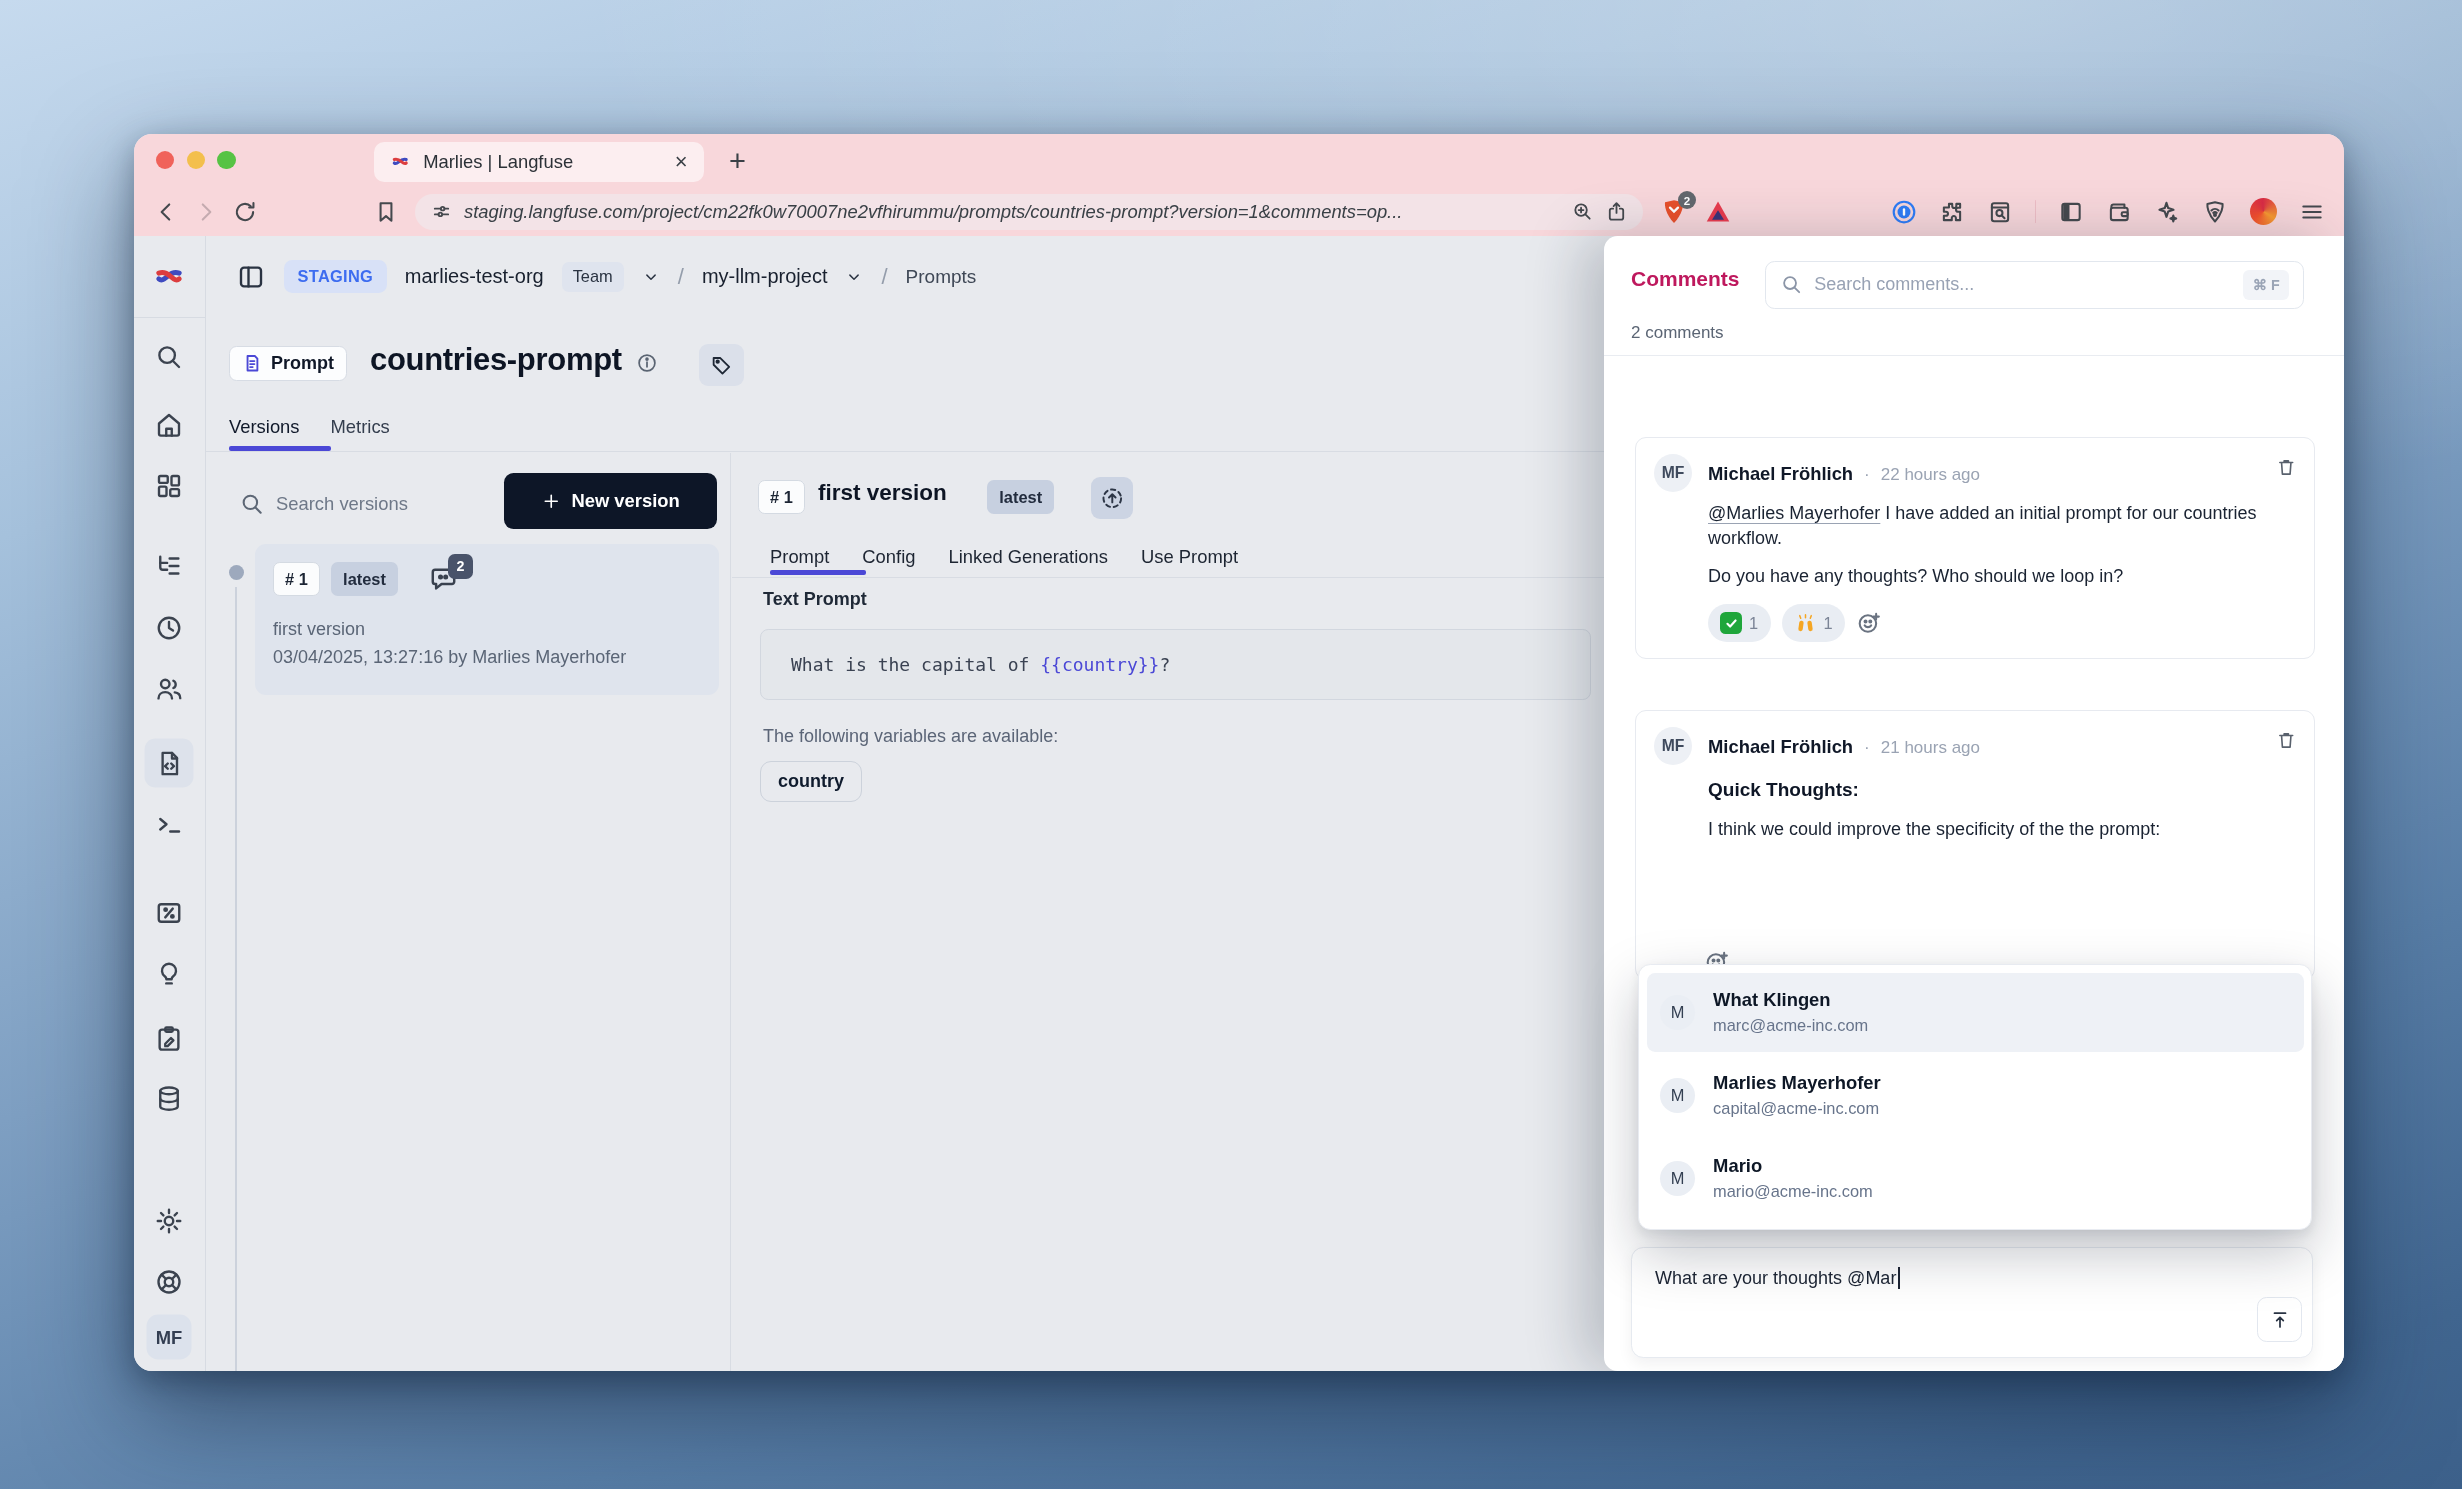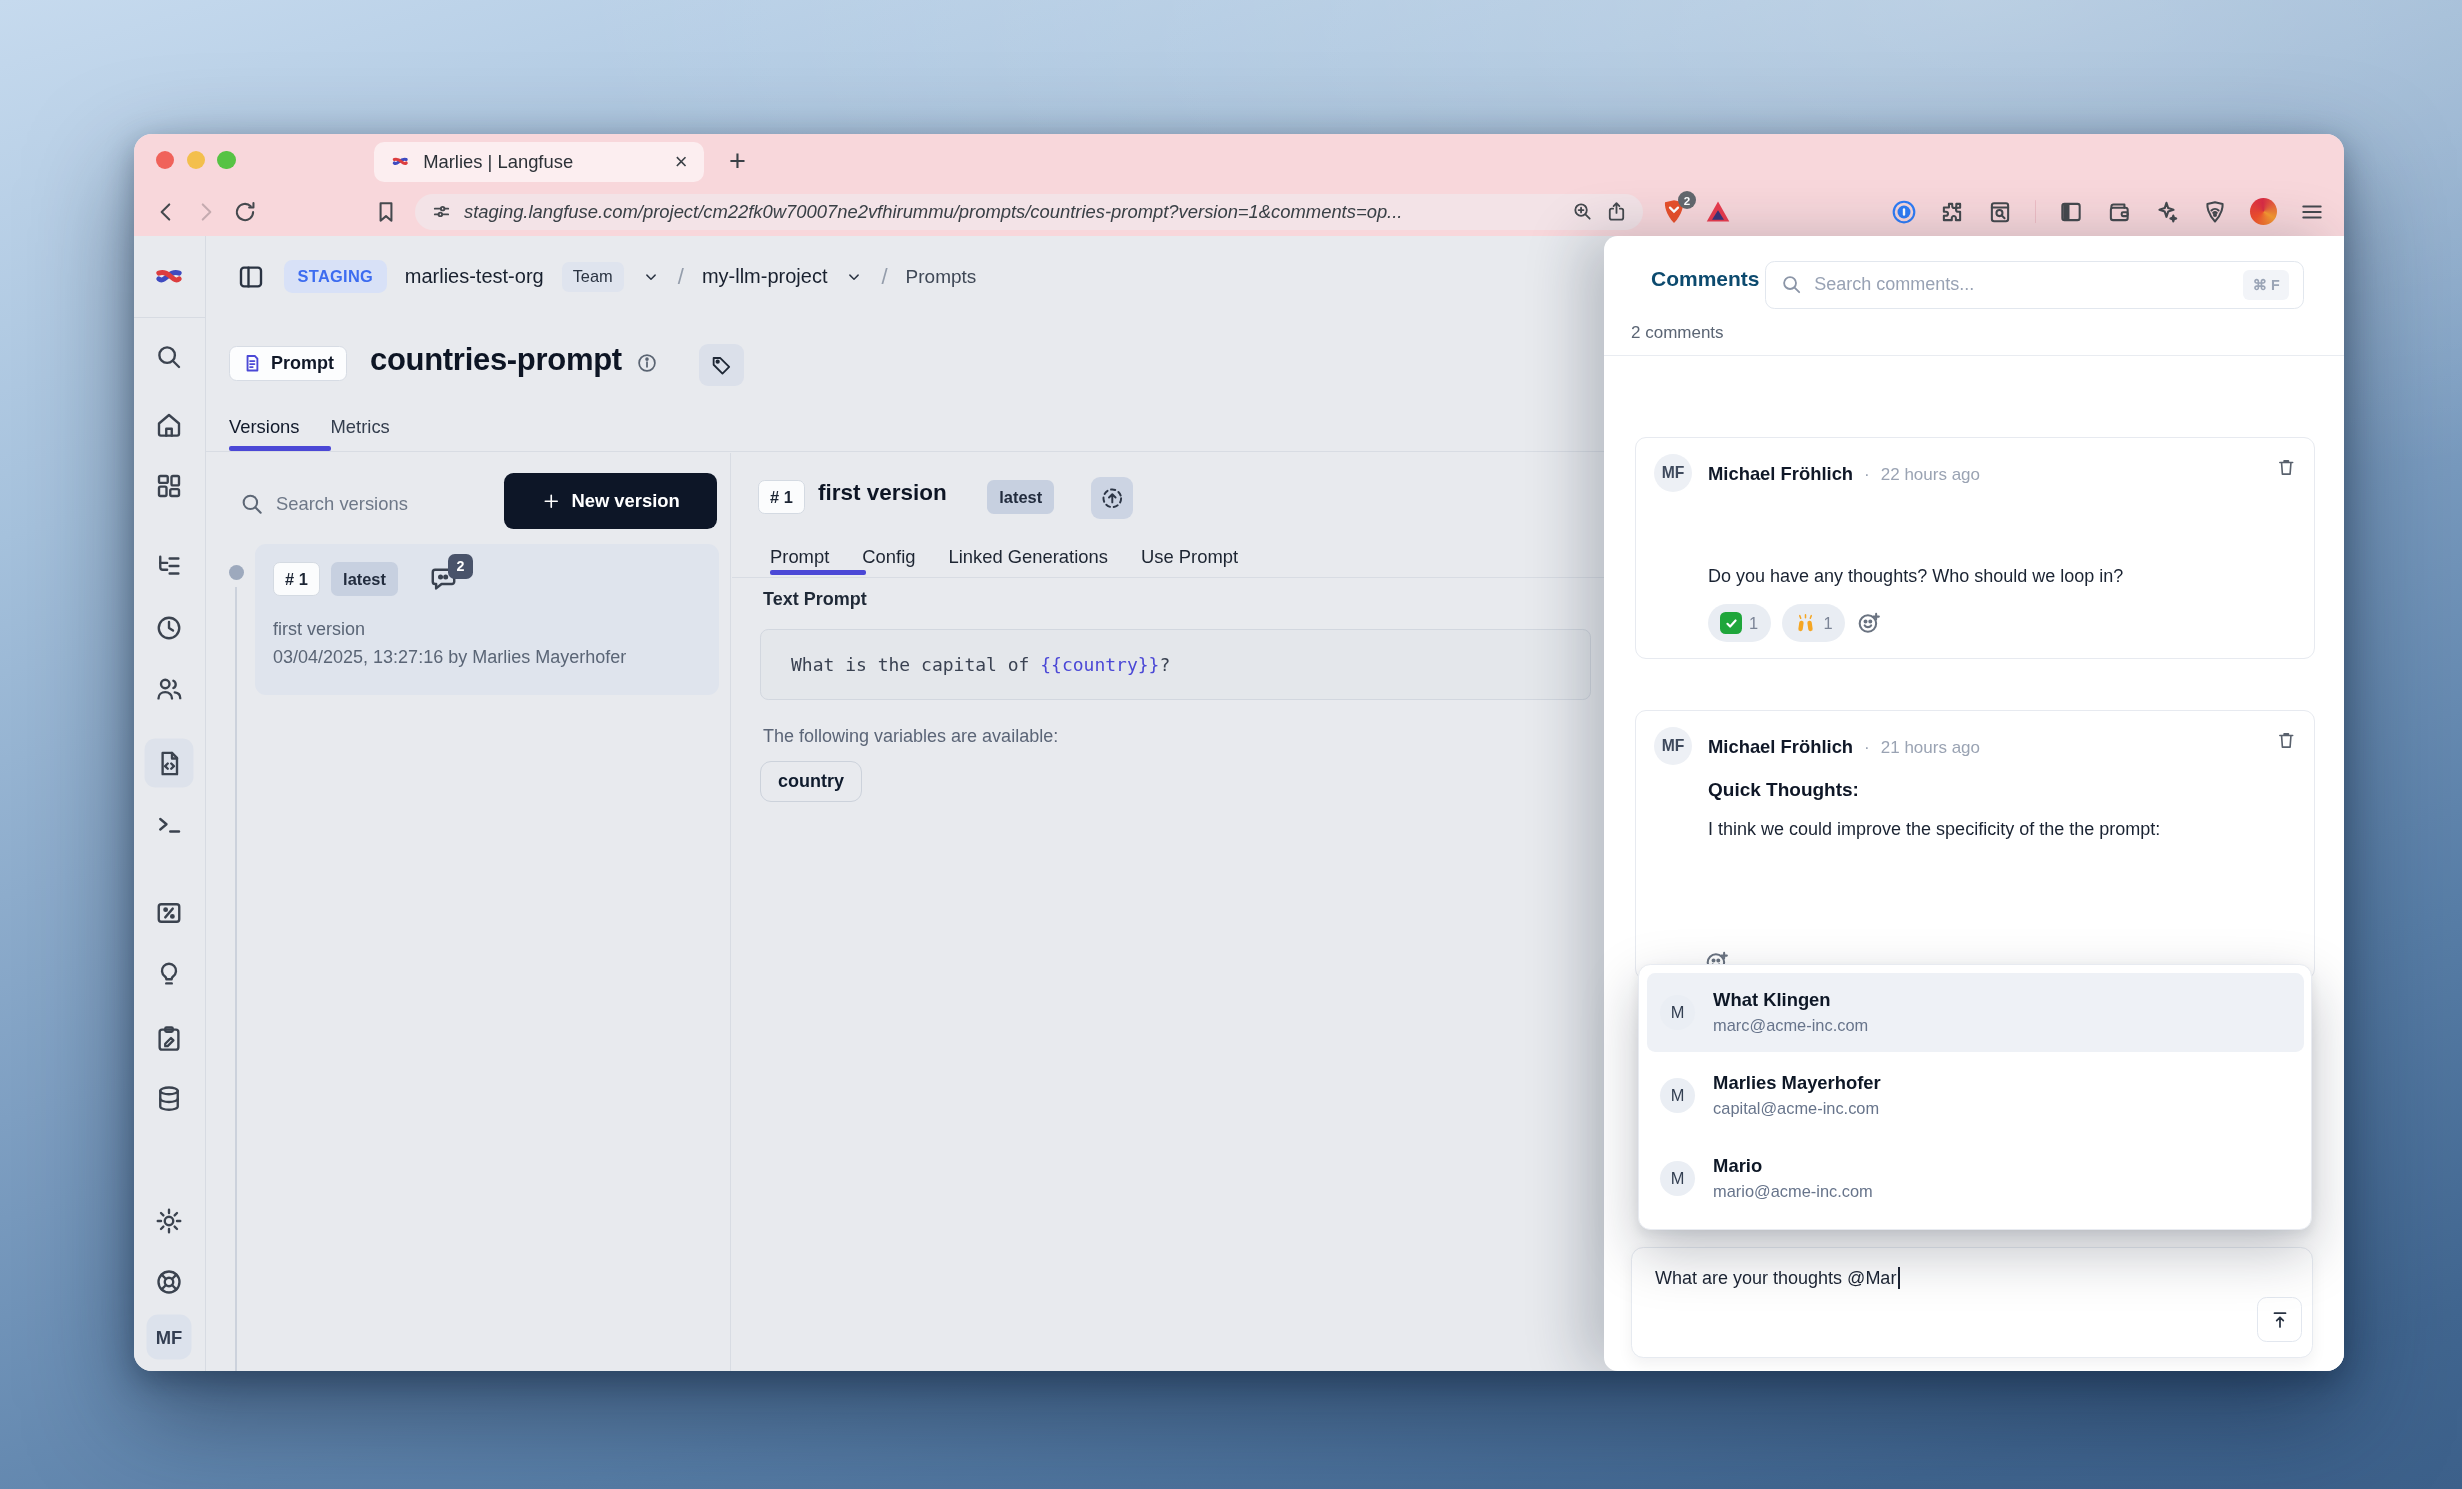--- a/index.html
+++ b/index.html
@@ -114,21 +114,21 @@
     border-radius:8.2px;box-sizing:border-box;display:flex;align-items:center;padding:0 30px;}
   .code{font-family:"DejaVu Sans Mono",monospace;font-size:18px;color:#3a4252;}
   .code .var{color:#4b48d6;}
   .vars-label{position:absolute;left:31px;top:273px;font-size:18px;color:#5b6577;}
   .var-pill{position:absolute;left:28px;top:308px;width:102px;height:41px;border:1.4px solid #ccd2db;border-radius:11px;
     display:flex;align-items:center;justify-content:center;font-size:18px;font-weight:700;color:#0f1b2d;box-sizing:border-box;}
 
   
   .overlay{position:absolute;right:0;top:0;width:740px;height:1135px;background:#fff;border-radius:13.6px 0 0 13.6px;
     box-shadow:-23px 0 55px rgba(25,35,55,.22);z-index:3;}
-  .c-title{position:absolute;left:27px;top:31px;font-size:21px;font-weight:700;color:#0c4a6e;margin-left:20px;}
+  .c-title{position:absolute;left:27px;top:31px;font-size:21px;font-weight:700;color:#be185d;}
   .c-search{position:absolute;left:161px;top:24.6px;width:539px;height:48px;border:1px solid #e2e7ee;border-radius:9.6px;
     background:#fff;display:flex;align-items:center;padding:0 13.6px;gap:9.6px;box-sizing:border-box;}
   .c-search svg{width:23px;height:23px;color:#8b95a7;flex:0 0 auto;}
   .c-search input{flex:1;border:none;outline:none;background:transparent;font-size:18px;color:#394252;font-family:"Liberation Sans",sans-serif;}
   .c-search input::placeholder{color:#98a2b4;}
   .kbd-chip{height:30px;padding:0 9.6px;background:#f2f4f8;border-radius:6.1px;color:#9aa4b6;font-size:14.3px;font-weight:600;
     display:flex;align-items:center;flex:0 0 auto;}
   .c-count{position:absolute;left:27px;top:87px;font-size:17px;color:#5b6574;text-align:right;}
   .c-div{position:absolute;left:0;right:0;top:119px;height:0.7px;background:#e9ecf1;}
   .ccard{position:absolute;left:31px;width:680px;background:#fff;border:1px solid #e7eaf0;border-radius:11px;box-sizing:border-box;}
@@ -488,20 +488,21 @@
         <div class="ccard one">
           <span class="c-avatar">MF</span>
           <div class="c-head">
             <span class="c-name">Michael Fröhlich</span>
             <span class="c-sep">·</span>
             <span class="c-time">22 hours ago</span>
           </div>
           <span class="trash"><svg class="s" viewBox="0 0 24 24">
                 <path d="M4.5 6.5h15M9.5 6.5V4.5h5v2M6.5 6.5l1 13.5h9l1-13.5"></path>
               </svg></span>
+          <div class="c-body" style="top:63px"><span class="mention">@Marlies Mayerhofer</span><span> I have added an initial prompt for our countries workflow.</span></div>
           <div class="c-body" style="top:126px">Do you have any thoughts? Who should we loop in?</div>
           <div class="reactions">
             <span class="rpill">
               <span class="check-emoji">
                   <svg class="s" viewBox="0 0 24 24">
                     <path d="M5.5 12.5l4.3 4.3 8.7-9.6"></path>
                   </svg>
                 </span>
               <span class="rcount">1</span>
             </span>

